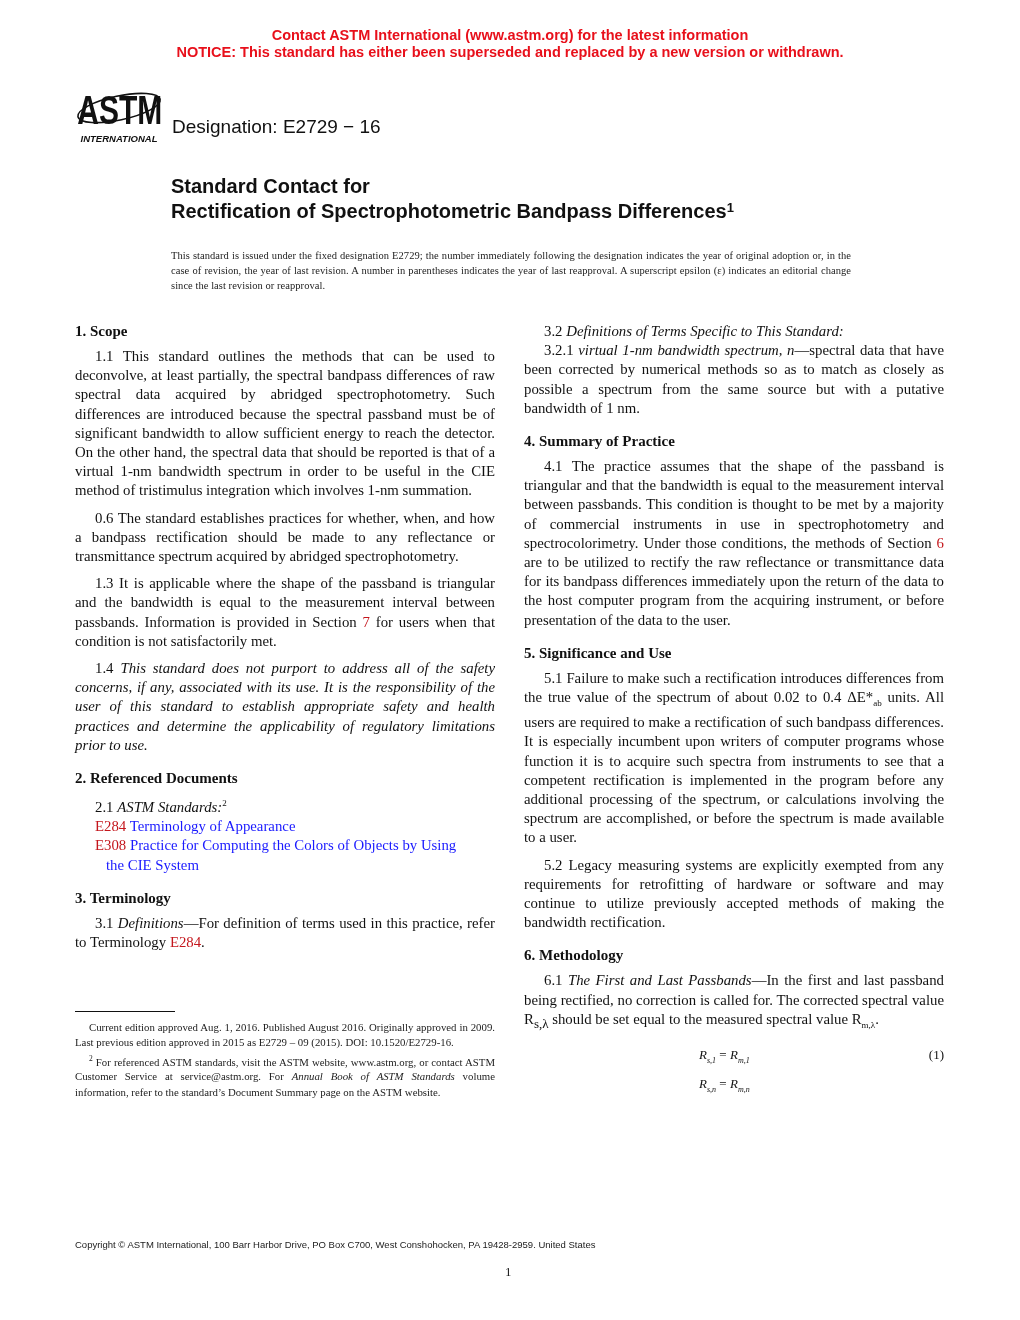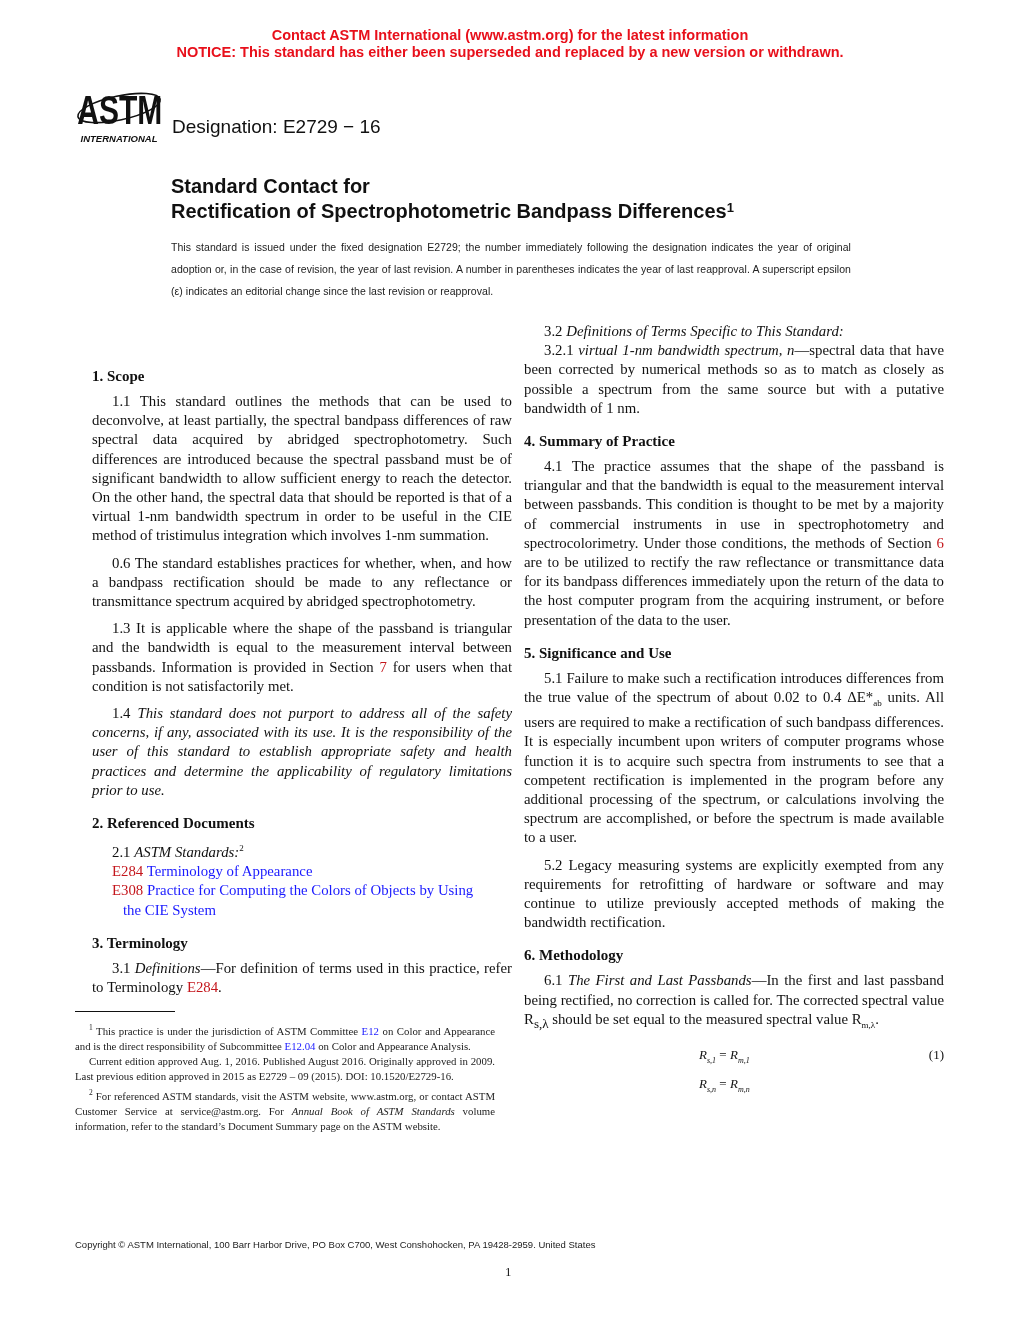--- a/index.html
+++ b/index.html
@@ -10,26 +10,26 @@
             font-size: 14.5px; line-height: 17px; }
 
   .logo { position: absolute; left: 74px; top: 78px; width: 90px; height: 68px; }
   .designation { position: absolute; left: 172px; top: 116px; font-family: "Liberation Sans", sans-serif;
                  font-size: 19px; color: #111; }
 
   .title { position: absolute; left: 171px; top: 174px; font-family: "Liberation Sans", sans-serif;
            font-size: 20px; line-height: 25px; color: #111; font-weight: bold; }
   .title sup { font-size: 13px; vertical-align: top; position: relative; top: -4px; }
 
-  .issuance { position: absolute; left: 171px; top: 236px; width: 680px; font-family: Liberation Sans, sans-serif;
-              font-size: 10.5px; line-height: 22px; color: #222; text-align: justify; letter-spacing: 0.05px; }
+  .issuance { position: absolute; left: 171px; top: 248px; width: 680px; font-family: Liberation Serif, serif;
+              font-size: 10.5px; line-height: 15px; color: #222; text-align: justify; letter-spacing: 0.05px; }
 
   .col { position: absolute; top: 322px; width: 420px; font-family: "Liberation Serif", serif;
          font-size: 14.8px; line-height: 19.2px; color: #111; }
-  .col.left { left: 92px; margin-top: 45px; }
+  .col.left { left: 75px; }
   .col.right { left: 524px; }
 
   .col p { margin: 0; text-align: justify; text-indent: 20px; }
   .col .gap { height: 8px; }
   .col h2 { font-family: "Liberation Serif", serif; font-weight: bold; font-size: 15px; margin: 0; line-height: 19px; }
   .col .h-gap-top { height: 14px; }
   .col .h-gap-bot { height: 6px; }
 
   .red { color: #c4161c; }
   .blue { color: #1a1aff; }
@@ -106,21 +106,20 @@
   </div>
 
   <div class="h-gap-top"></div>
   <h2>3.  Terminology</h2>
   <div class="h-gap-bot"></div>
   <p><span>3.1 </span><i>Definitions</i><span>—For definition of terms used in this practice, refer to Terminology </span><span class="red link">E284</span><span>.</span></p>
 </div>
 
 <div class="fn-rule"></div>
 <div class="footnotes">
-  <p><sup>1</sup><span> This practice is under the jurisdiction of ASTM Committee </span><span class="blue link">E12</span><span> on Color and Appearance and is the direct responsibility of Subcommittee </span><span class="blue link">E12.04</span><span> on Color and Appearance Analysis.</span></p>
   <p>Current edition approved Aug. 1, 2016. Published August 2016. Originally approved in 2009. Last previous edition approved in 2015 as E2729 – 09 (2015). DOI: 10.1520/E2729-16.</p>
   <p><sup>2</sup><span> For referenced ASTM standards, visit the ASTM website, www.astm.org, or contact ASTM Customer Service at service@astm.org. For </span><i>Annual Book of ASTM Standards</i><span> volume information, refer to the standard’s Document Summary page on the ASTM website.</span></p>
 </div>
 
 <div class="col right">
   <p><span>3.2 </span><i>Definitions of Terms Specific to This Standard:</i></p>
   <p><span>3.2.1 </span><i>virtual 1-nm bandwidth spectrum, n</i><span>—spectral data that have been corrected by numerical methods so as to match as closely as possible a spectrum from the same source but with a putative bandwidth of 1 nm.</span></p>
 
   <div class="h-gap-top"></div>
   <h2>4.  Summary of Practice</h2>

